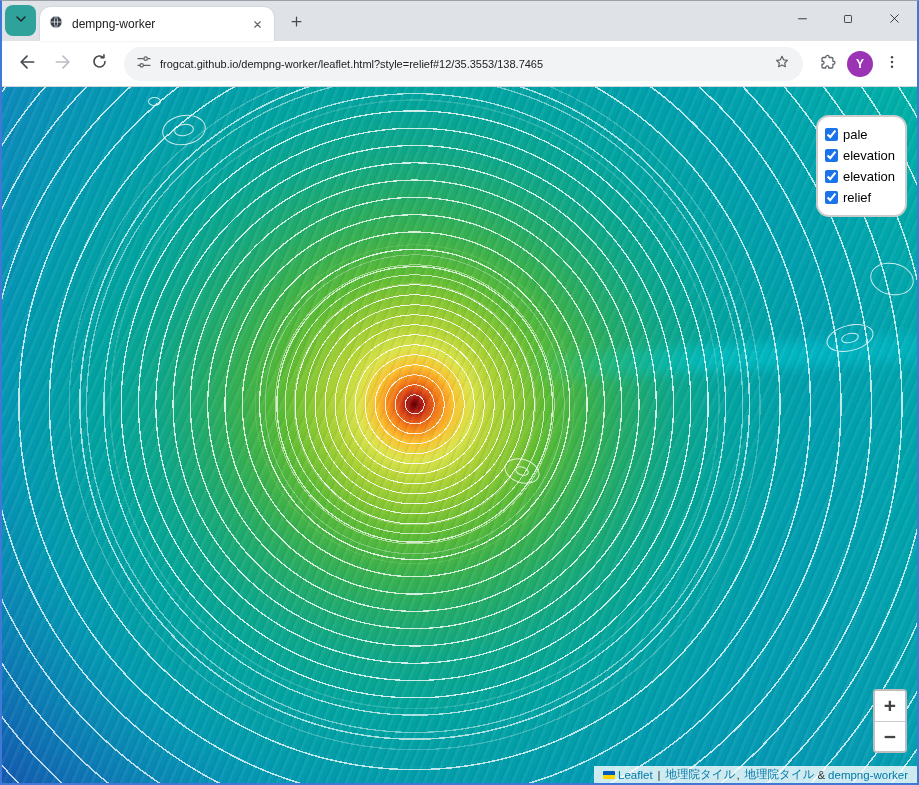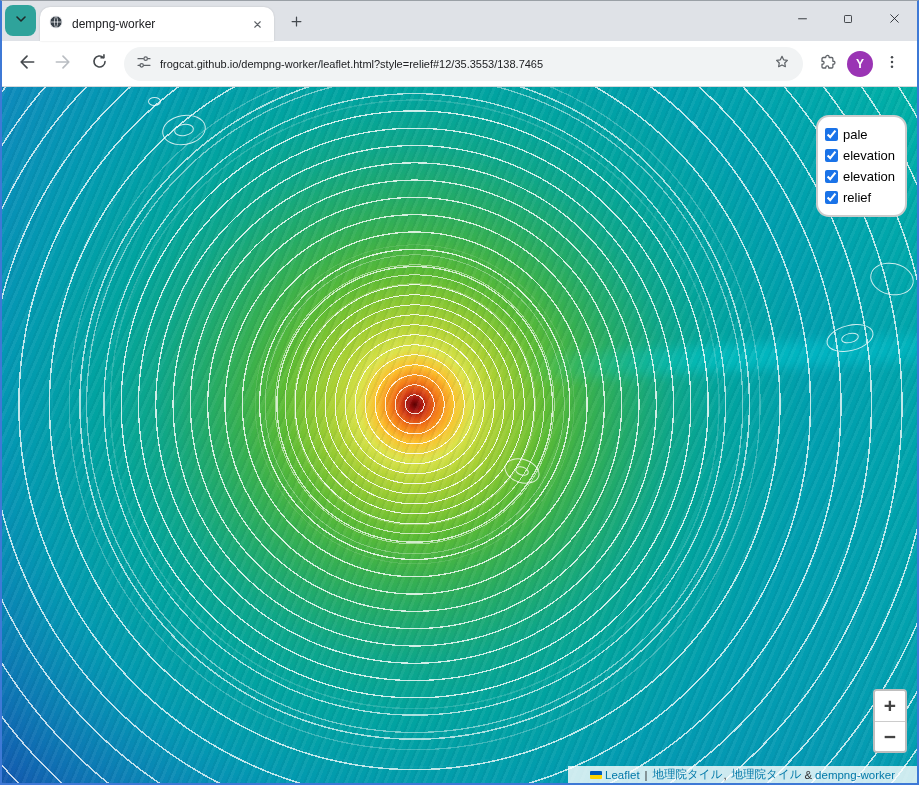--- a/index.html
+++ b/index.html
@@ -65,21 +65,21 @@
   .layers-panel{ position:absolute; top:28px; right:10px; z-index:20; background:#fff;
     border:2px solid rgba(0,0,0,.2); border-radius:13px; padding:7px 10px 7px 7px; }
   .layer-row{ display:flex; align-items:center; gap:5px; font-size:13px; color:#000; height:21px; cursor:pointer; }
   .layer-row input{ width:13px; height:13px; accent-color:#1a73e8; cursor:pointer; }
   .zoom-control{ position:absolute; right:10px; bottom:30px; z-index:20; border:2px solid rgba(0,0,0,.25);
     border-radius:4px; overflow:hidden; background:#fff; }
   .zoom-btn{ width:30px; height:30px; background:#fff; display:flex; align-items:center; justify-content:center;
     font-size:21px; font-weight:bold; color:#444; cursor:pointer; }
   .zoom-btn + .zoom-btn{ border-top:1px solid #ccc; }
   .attribution{ position:absolute; right:0; bottom:0; z-index:20; background:rgba(255,255,255,.8);
-    padding:1px 22px; font-size:11.5px; color:#333; display:flex; align-items:center; gap:3px; }
+    padding:1px 9px; font-size:11.5px; color:#333; display:flex; align-items:center; gap:3px; }
   .attribution a{ color:#0078a8; text-decoration:none; cursor:pointer; }
   .flag{ width:12px; height:8px; border-radius:1px; background:linear-gradient(#005bbb 50%, #ffd500 50%); }
   .sep{ margin:0 2px; }
   .comma{ margin-right:2px; margin-left:-2px; }
 </style>
 </head>
 <body>
 
 <div class="window">
 

